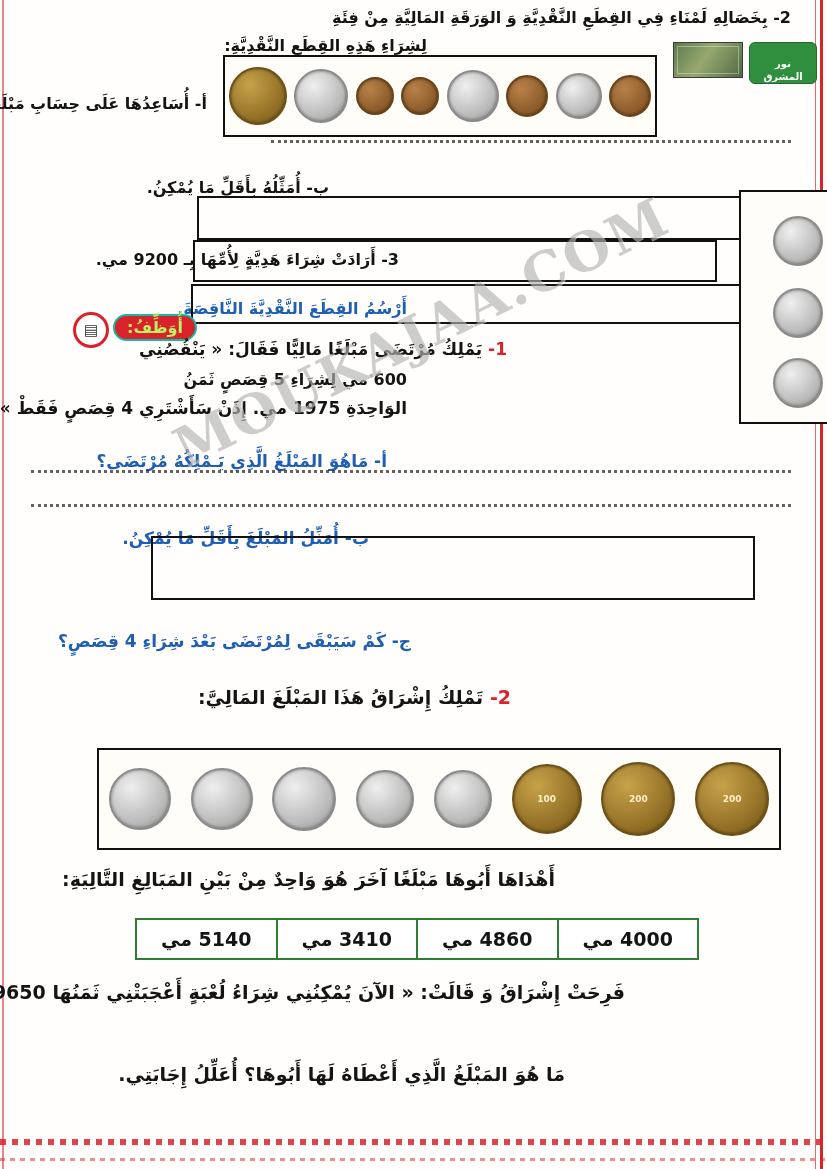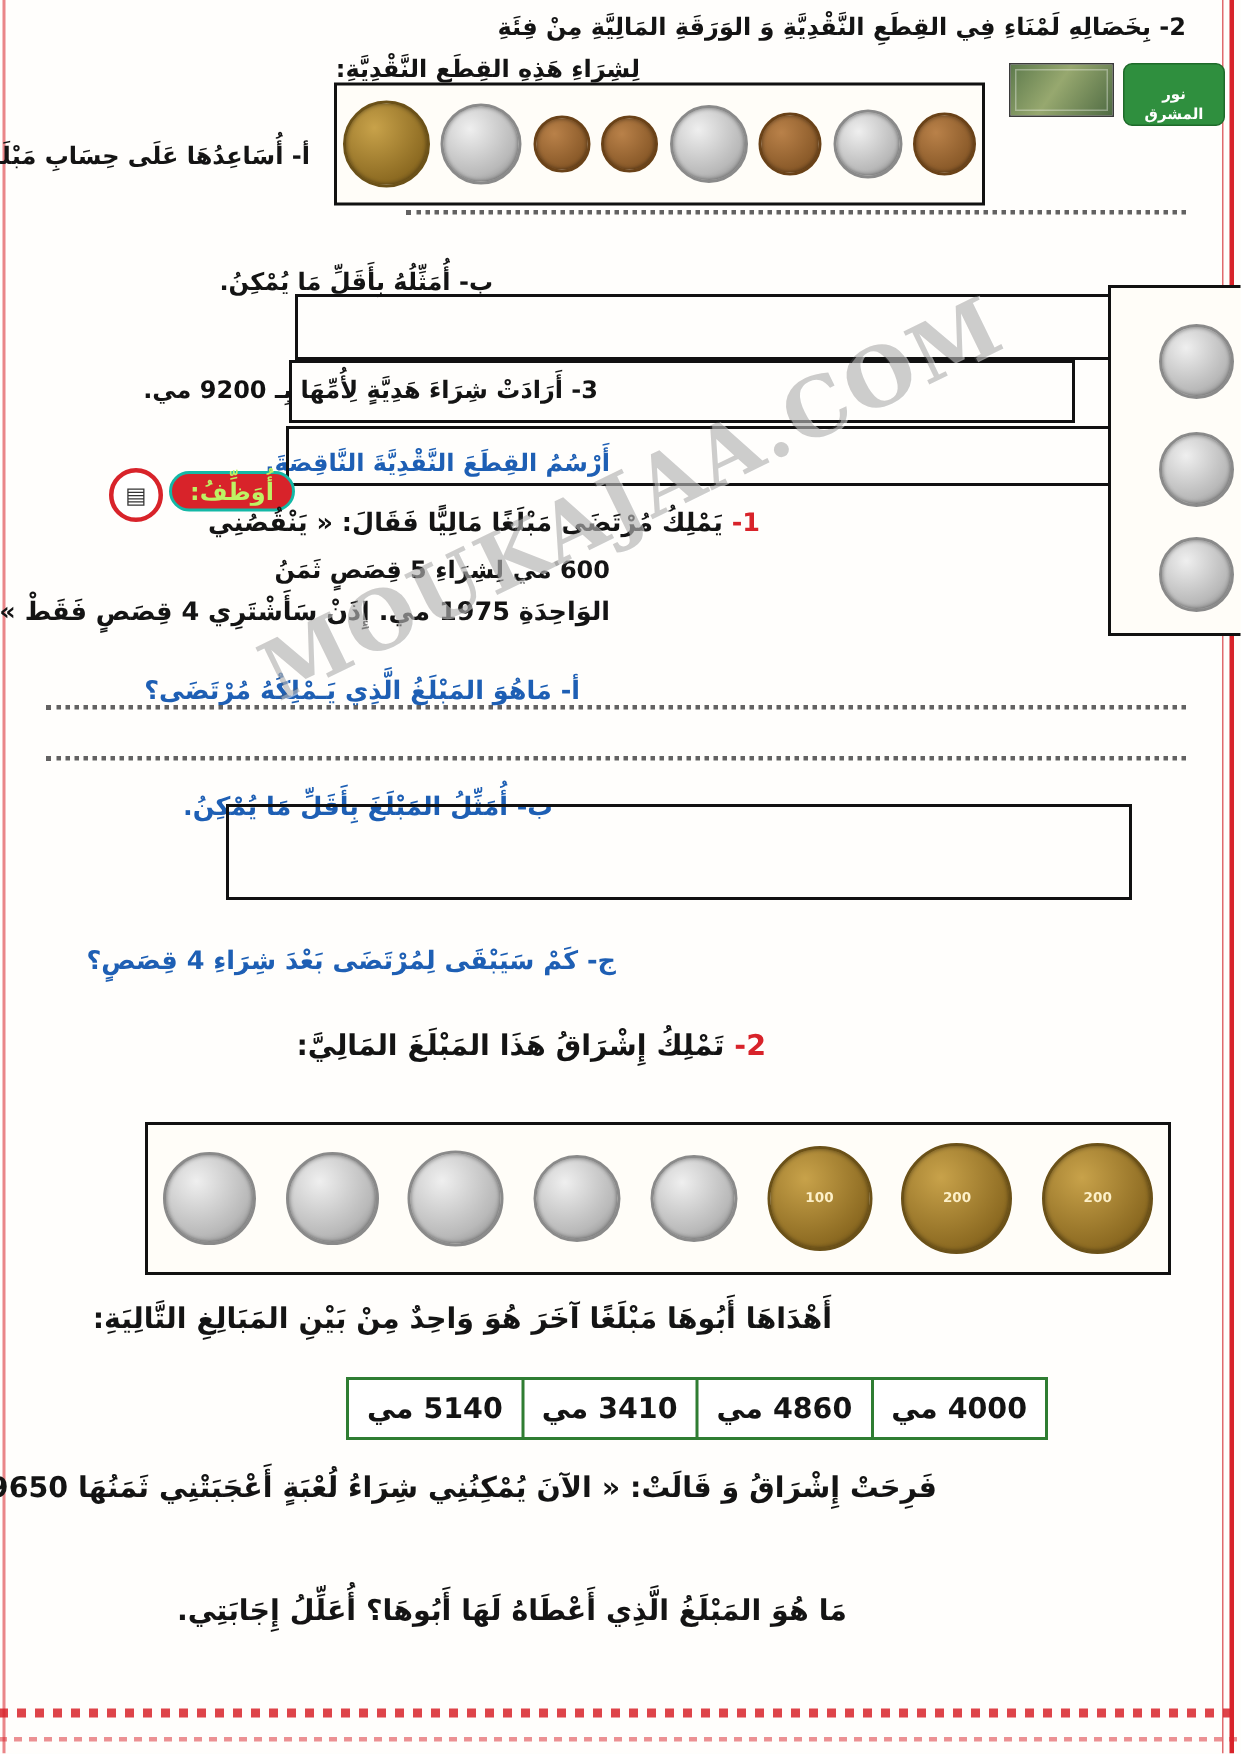--- a/index.html
+++ b/index.html
@@ -112,21 +112,21 @@
     font-size:15px;color:#333;
   }
 
   
   .amounts{
     position:absolute;display:flex;border:2px solid #2f7d32;
     direction:rtl;background:#fff;
   }
   .amounts .cell{
     border-left:2px solid #2f7d32;
-    padding:4px 12px;font-size:19px;font-weight:700;
+    padding:4px 24px;font-size:19px;font-weight:700;
     display:flex;align-items:center;justify-content:center;
     white-space:nowrap;
   }
   .amounts .cell:last-child{border-left:none;}
 
   
   .watermark{
     position:absolute;left:150px;top:300px;
     font-size:54px;font-weight:800;letter-spacing:2px;
     color:rgba(90,90,90,.30);

